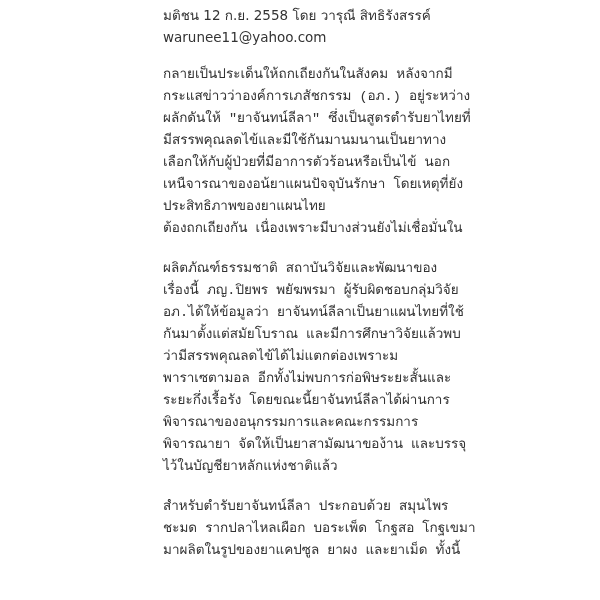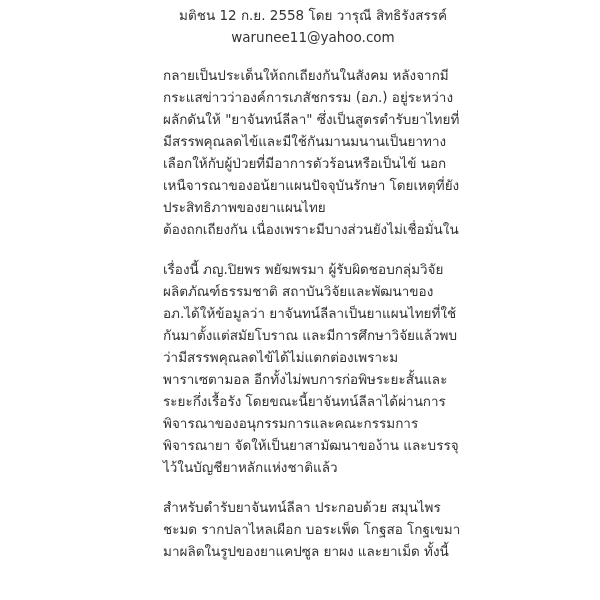--- a/index.html
+++ b/index.html
@@ -19,29 +19,29 @@
       position: absolute;
       left: 163px;
       top: 4px;
       width: 300px;
       font-size: 13.5px;
       line-height: 22px;
     }
     .byline-line {
       display: block;
       white-space: nowrap;
-      text-align: center;
     }
     .paragraph {
       margin: 0;
       padding: 0;
     }
     .paragraph .line {
       display: block;
       white-space: nowrap;
+      font-family: Liberation Mono, monospace;
     }
     .gap-after-byline { height: 16px; }
     .gap-para { height: 18px; }
   </style>
 </head>
 <body>
 
 <div class="article">
   <div>
     <span class="byline-line">มติชน 12 ก.ย. 2558 โดย วารุณี สิทธิรังสรรค์</span>
@@ -57,22 +57,22 @@
     <span class="line">มีสรรพคุณลดไข้และมีใช้กันมานมนานเป็นยาทาง</span>
     <span class="line">เลือกให้กับผู้ป่วยที่มีอาการตัวร้อนหรือเป็นไข้ นอก</span>
     <span class="line">เหนืจารณาของอน้ยาแผนปัจจุบันรักษา โดยเหตุที่ยัง</span>
     <span class="line">ประสิทธิภาพของยาแผนไทย</span>
     <span class="line">ต้องถกเถียงกัน เนื่องเพราะมีบางส่วนยังไม่เชื่อมั่นใน</span>
   </p>
 
   <div class="gap-para"></div>
 
   <p class="paragraph">
+    <span class="line">ผลิตภัณฑ์ธรรมชาติ สถาบันวิจัยและพัฒนาของ</span>
     <span class="line">เรื่องนี้ ภญ.ปิยพร พยัฆพรมา ผู้รับผิดชอบกลุ่มวิจัย</span>
-    <span class="line">ผลิตภัณฑ์ธรรมชาติ สถาบันวิจัยและพัฒนาของ</span>
     <span class="line">อภ.ได้ให้ข้อมูลว่า ยาจันทน์ลีลาเป็นยาแผนไทยที่ใช้</span>
     <span class="line">กันมาตั้งแต่สมัยโบราณ และมีการศึกษาวิจัยแล้วพบ</span>
     <span class="line">ว่ามีสรรพคุณลดไข้ได้ไม่แตกต่องเพราะม</span>
     <span class="line">พาราเซตามอล อีกทั้งไม่พบการก่อพิษระยะสั้นและ</span>
     <span class="line">ระยะกึ่งเรื้อรัง โดยขณะนี้ยาจันทน์ลีลาได้ผ่านการ</span>
     <span class="line">พิจารณาของอนุกรรมการและคณะกรรมการ</span>
     <span class="line">พิจารณายา จัดให้เป็นยาสามัฒนาของ้าน และบรรจุ</span>
     <span class="line">ไว้ในบัญชียาหลักแห่งชาติแล้ว</span>
   </p>
 

